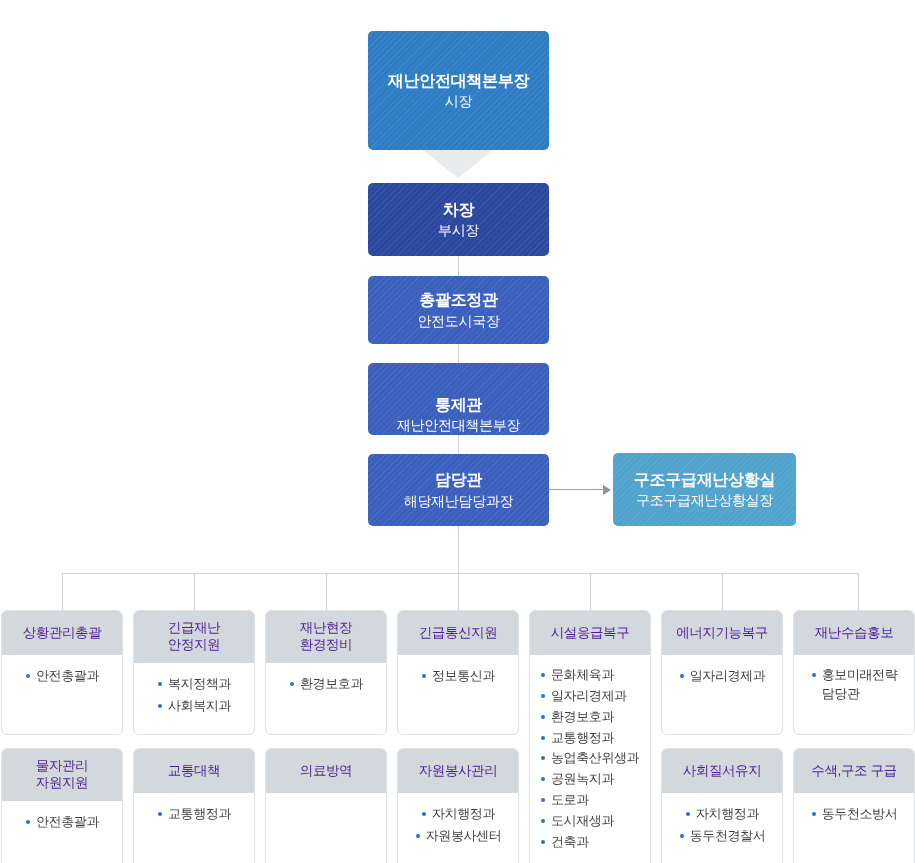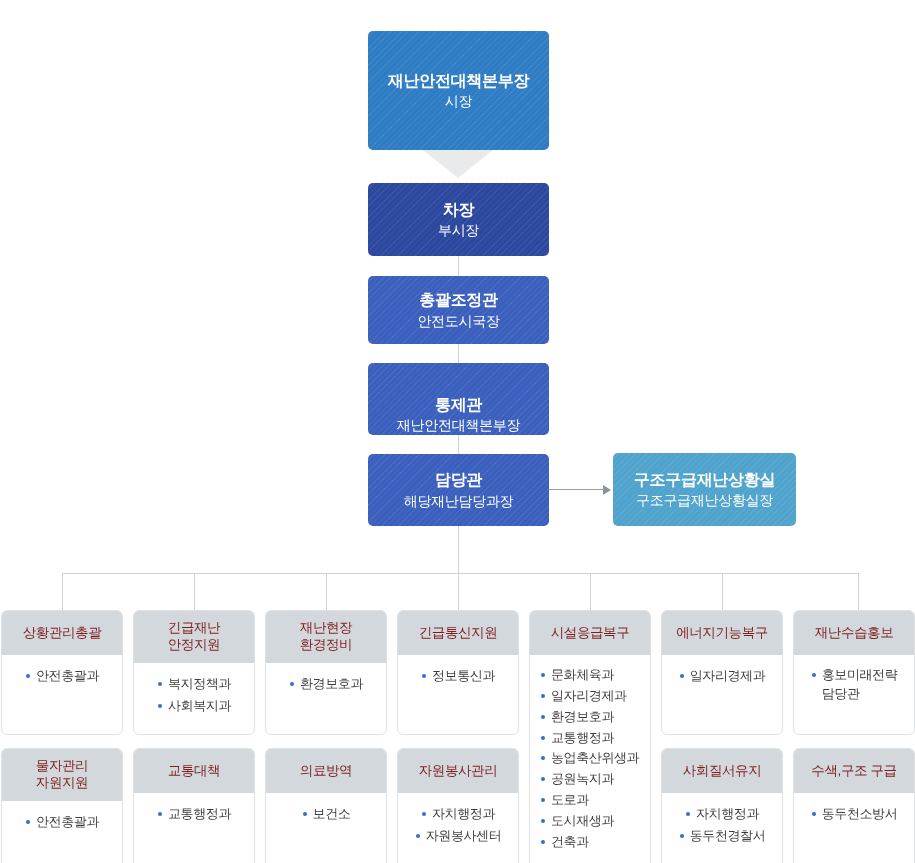--- a/index.html
+++ b/index.html
@@ -92,21 +92,21 @@
   .dept {
     position: absolute;
     box-sizing: border-box;
     border: 1px solid #dfe2e5;
     border-radius: 6px;
     background: #ffffff;
     overflow: hidden;
   }
   .dept-head {
     background: #d3d8dd;
-    color: #7f1d1d;
+    color: #4c1d95;
     font-size: 13.5px;
     line-height: 1.25;
     text-align: center;
     letter-spacing: -0.4px;
     padding: 9px 4px 9px;
     min-height: 44px;
     box-sizing: border-box;
     display: flex;
     align-items: center;
     justify-content: center;
@@ -324,25 +324,20 @@
       <ul class="dept-list">
         <li>교통행정과</li>
       </ul>
     </div>
   </div>
 
   <div class="dept" style="left:265px; top:731px; width:122px; height:125px;">
     <div class="dept-head">
       <span>의료방역</span>
     </div>
-    <div class="dept-body center-items">
-      <ul class="dept-list">
-        <li>보건소</li>
-      </ul>
-    </div>
   </div>
 
   <div class="dept" style="left:397px; top:731px; width:122px; height:125px;">
     <div class="dept-head">
       <span>자원봉사관리</span>
     </div>
     <div class="dept-body center-items">
       <ul class="dept-list">
         <li>자치행정과</li>
         <li>자원봉사센터</li>

